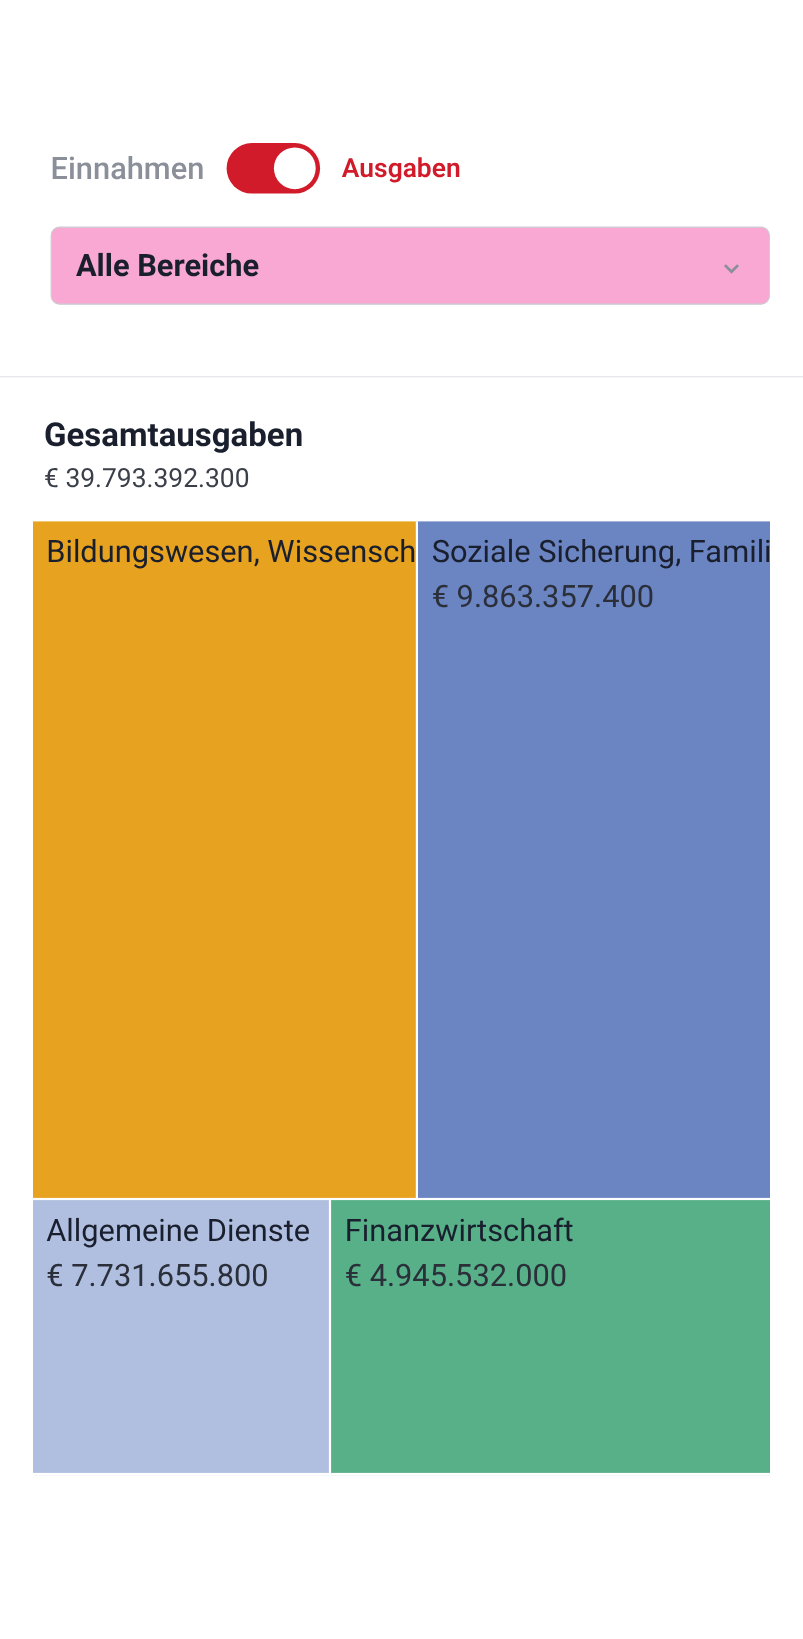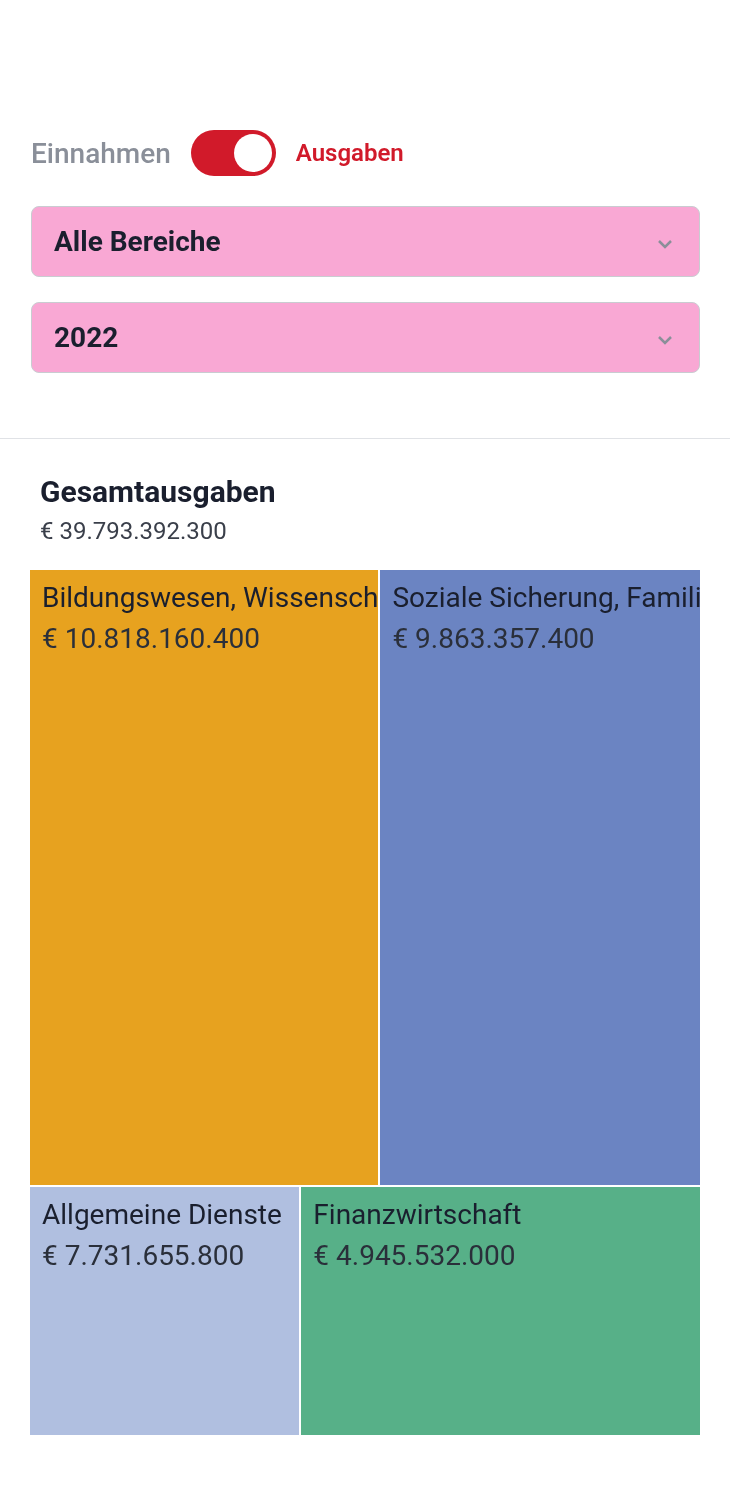--- a/index.html
+++ b/index.html
@@ -1,17 +1,17 @@
 <!DOCTYPE html>
 <html><head>
 <meta charset="utf-8">
 <style>
   * { box-sizing: border-box; margin: 0; padding: 0; }
   html, body { width: 730px; height: 1490px; font-family: -apple-system, BlinkMacSystemFont, "Segoe UI", Roboto, sans-serif; background: #fff; color: #1a1f2e; }
-  .controls { padding: 130px 30px 30px 31px; }
+  .controls { padding: 130px 30px 30px 46px; }
   .toggle-row { display: flex; align-items: center; gap: 20px; margin-bottom: 30px; }
   .toggle-label-left { font-size: 28px; font-weight: 500; color: #8a8f99; }
   .toggle-label-right { font-size: 24px; font-weight: 600; color: #d11a2a; }
   .toggle { width: 85px; height: 46px; background: #d11a2a; border-radius: 23px; position: relative; cursor: pointer; }
   .toggle-knob { position: absolute; width: 38px; height: 38px; background: #fff; border-radius: 50%; top: 4px; right: 4px; }
   .select-row { display: flex; align-items: center; gap: 15px; margin-bottom: 25px; }
   .select { flex: 1; display: flex; align-items: center; justify-content: space-between; padding: 18px 22px; border: 1.5px solid #c9ccd1; border-radius: 8px; font-size: 28px; font-weight: 700; color: #1a1f2e; cursor: pointer; background: #f9a8d4; }
   .chevron { width: 24px; height: 24px; }
   .chevron svg { stroke: #8a8f99; stroke-width: 2.5; fill: none; }
   .info-btn { width: 40px; height: 40px; display: flex; align-items: center; justify-content: center; cursor: pointer; }
@@ -43,45 +43,34 @@
     <div class="select">
       <span>Alle Bereiche</span>
       <span class="chevron">
         <svg viewBox="0 0 24 24">
             <polyline points="6 9 12 15 18 9"></polyline>
           </svg>
       </span>
     </div>
   </div>
 
-  <div class="select-row">
-    <div class="select">
-      <span>2022</span>
-      <span class="chevron">
-        <svg viewBox="0 0 24 24">
-            <polyline points="6 9 12 15 18 9"></polyline>
-          </svg>
-      </span>
-    </div>
-  </div>
 
 </div>
 
 <div class="divider"></div>
 
 <div class="totals">
   <div class="totals-title">Gesamtausgaben</div>
   <div class="totals-value">€ 39.793.392.300</div>
 </div>
 
 <div class="treemap">
   <div class="tm-row" style="height:617px">
     <div class="tm-cell" style="width:52.3%;background:#e7a21f">
       <div class="tm-label">Bildungswesen, Wissenschaft</div>
-      <div class="tm-value">€ 10.818.160.400</div>
     </div>
     <div class="tm-cell" style="width:47.7%;background:#6b84c2">
       <div class="tm-label">Soziale Sicherung, Familie</div>
       <div class="tm-value">€ 9.863.357.400</div>
     </div>
   </div>
   <div class="tm-row" style="height:250px">
     <div class="tm-cell" style="width:40.5%;background:#b0bfe0">
       <div class="tm-label">Allgemeine Dienste</div>
       <div class="tm-value">€ 7.731.655.800</div>

